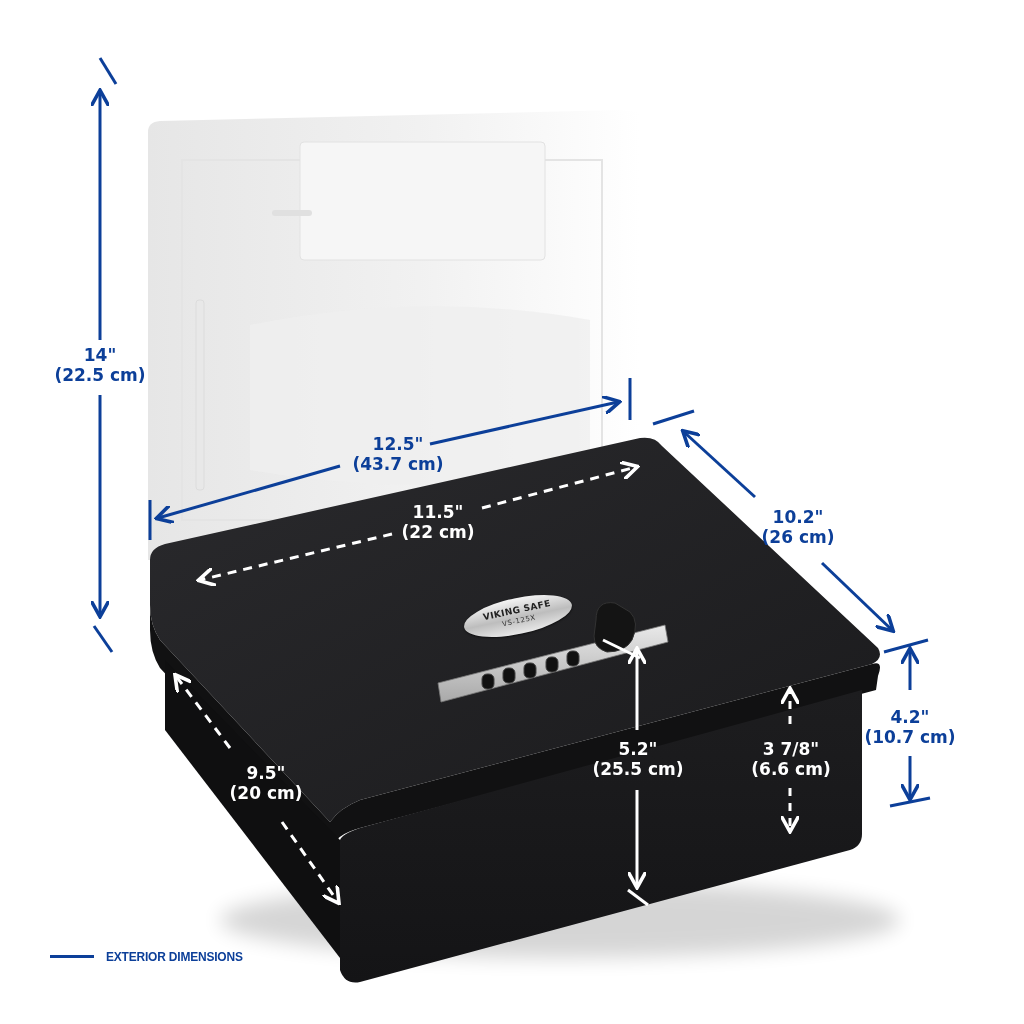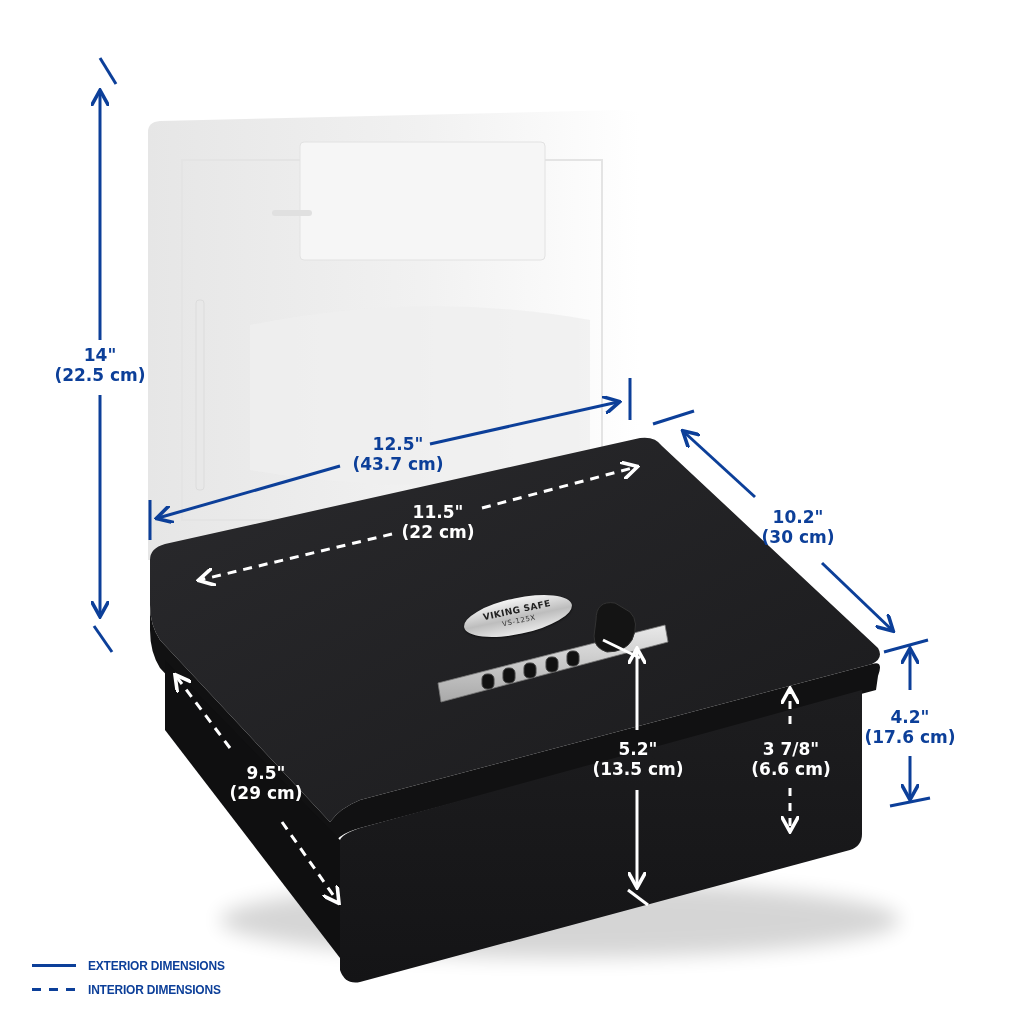--- a/index.html
+++ b/index.html
@@ -2,21 +2,21 @@
 <html><head>
   <meta charset="utf-8">
   <style>
     html, body { margin: 0; padding: 0; background: #ffffff; }
     body { width: 1024px; height: 1024px; position: relative; overflow: hidden; font-family: "DejaVu Sans", sans-serif; }
     #stage { position: absolute; left: 0; top: 0; width: 1024px; height: 1024px; }
     .lbl { position: absolute; text-align: center; font-weight: bold; line-height: 1.15; white-space: nowrap; transform: translate(-50%, -50%); }
     .lbl .l1, .lbl .l2 { display: block; }
     .blue { color: #0c3f99; font-size: 17px; }
     .white { color: #ffffff; font-size: 17px; }
-    .legend { position: absolute; left: 32px; top: 944px; margin-top: 9px; }
+    .legend { position: absolute; left: 50px; top: 944px; }
     .legend-row { display: flex; align-items: center; height: 24px; }
     .legend-swatch { width: 44px; height: 3px; margin-right: 12px; }
     .legend-swatch.solid { background: #0c3f99; }
     .legend-swatch.dashed { background: repeating-linear-gradient(90deg, #0c3f99 0 9px, transparent 9px 17px); }
     .legend-text { color: #0c3f99; font-family: "Liberation Sans", sans-serif; font-weight: bold; font-size: 13px; letter-spacing: -0.2px; transform: scaleX(0.92); transform-origin: left center; }
     .badge { position: absolute; left: 463px; top: 598px; width: 110px; height: 36px; border-radius: 50%; background: linear-gradient(180deg, #f4f4f4, #bdbdbd 55%, #e8e8e8); box-shadow: 0 1px 2px rgba(0,0,0,.6); transform: rotate(-12deg); text-align: center; }
     .badge-brand { position: absolute; left: 0; right: 0; top: 7px; font-size: 9px; font-weight: bold; color: #222; letter-spacing: .4px; }
     .badge-model { position: absolute; left: 0; right: 0; top: 19px; font-size: 7px; color: #333; letter-spacing: .6px; }
   </style>
 </head>
@@ -141,43 +141,39 @@
   <div class="lbl blue" style="left:398px; top:455px;">
     <span class="l1">12.5"</span>
     <span class="l2">(43.7 cm)</span>
   </div>
   <div class="lbl white" style="left:438px; top:523px;">
     <span class="l1">11.5"</span>
     <span class="l2">(22 cm)</span>
   </div>
   <div class="lbl blue" style="left:798px; top:528px;">
     <span class="l1">10.2"</span>
-    <span class="l2">(30 cm)</span>
+    <span class="l2">(26 cm)</span>
   </div>
   <div class="lbl white" style="left:266px; top:784px;">
     <span class="l1">9.5"</span>
-    <span class="l2">(29 cm)</span>
+    <span class="l2">(20 cm)</span>
   </div>
   <div class="lbl white" style="left:638px; top:760px;">
     <span class="l1">5.2"</span>
-    <span class="l2">(13.5 cm)</span>
+    <span class="l2">(25.5 cm)</span>
   </div>
   <div class="lbl white" style="left:791px; top:760px;">
     <span class="l1">3 7/8"</span>
     <span class="l2">(6.6 cm)</span>
   </div>
   <div class="lbl blue" style="left:910px; top:728px;">
     <span class="l1">4.2"</span>
-    <span class="l2">(17.6 cm)</span>
+    <span class="l2">(10.7 cm)</span>
   </div>
 
   
   <div class="legend">
     <div class="legend-row">
       <span class="legend-swatch solid"></span>
       <span class="legend-text">EXTERIOR DIMENSIONS</span>
     </div>
-    <div class="legend-row">
-      <span class="legend-swatch dashed"></span>
-      <span class="legend-text">INTERIOR DIMENSIONS</span>
-    </div>
   </div>
 </div>
 
 </body></html>

